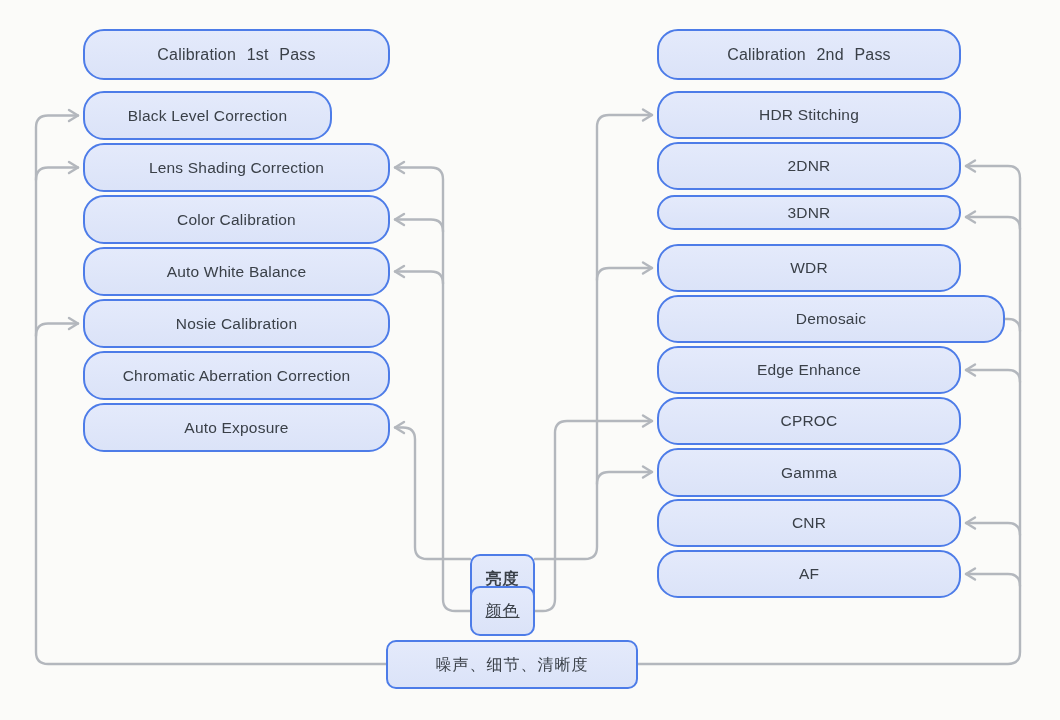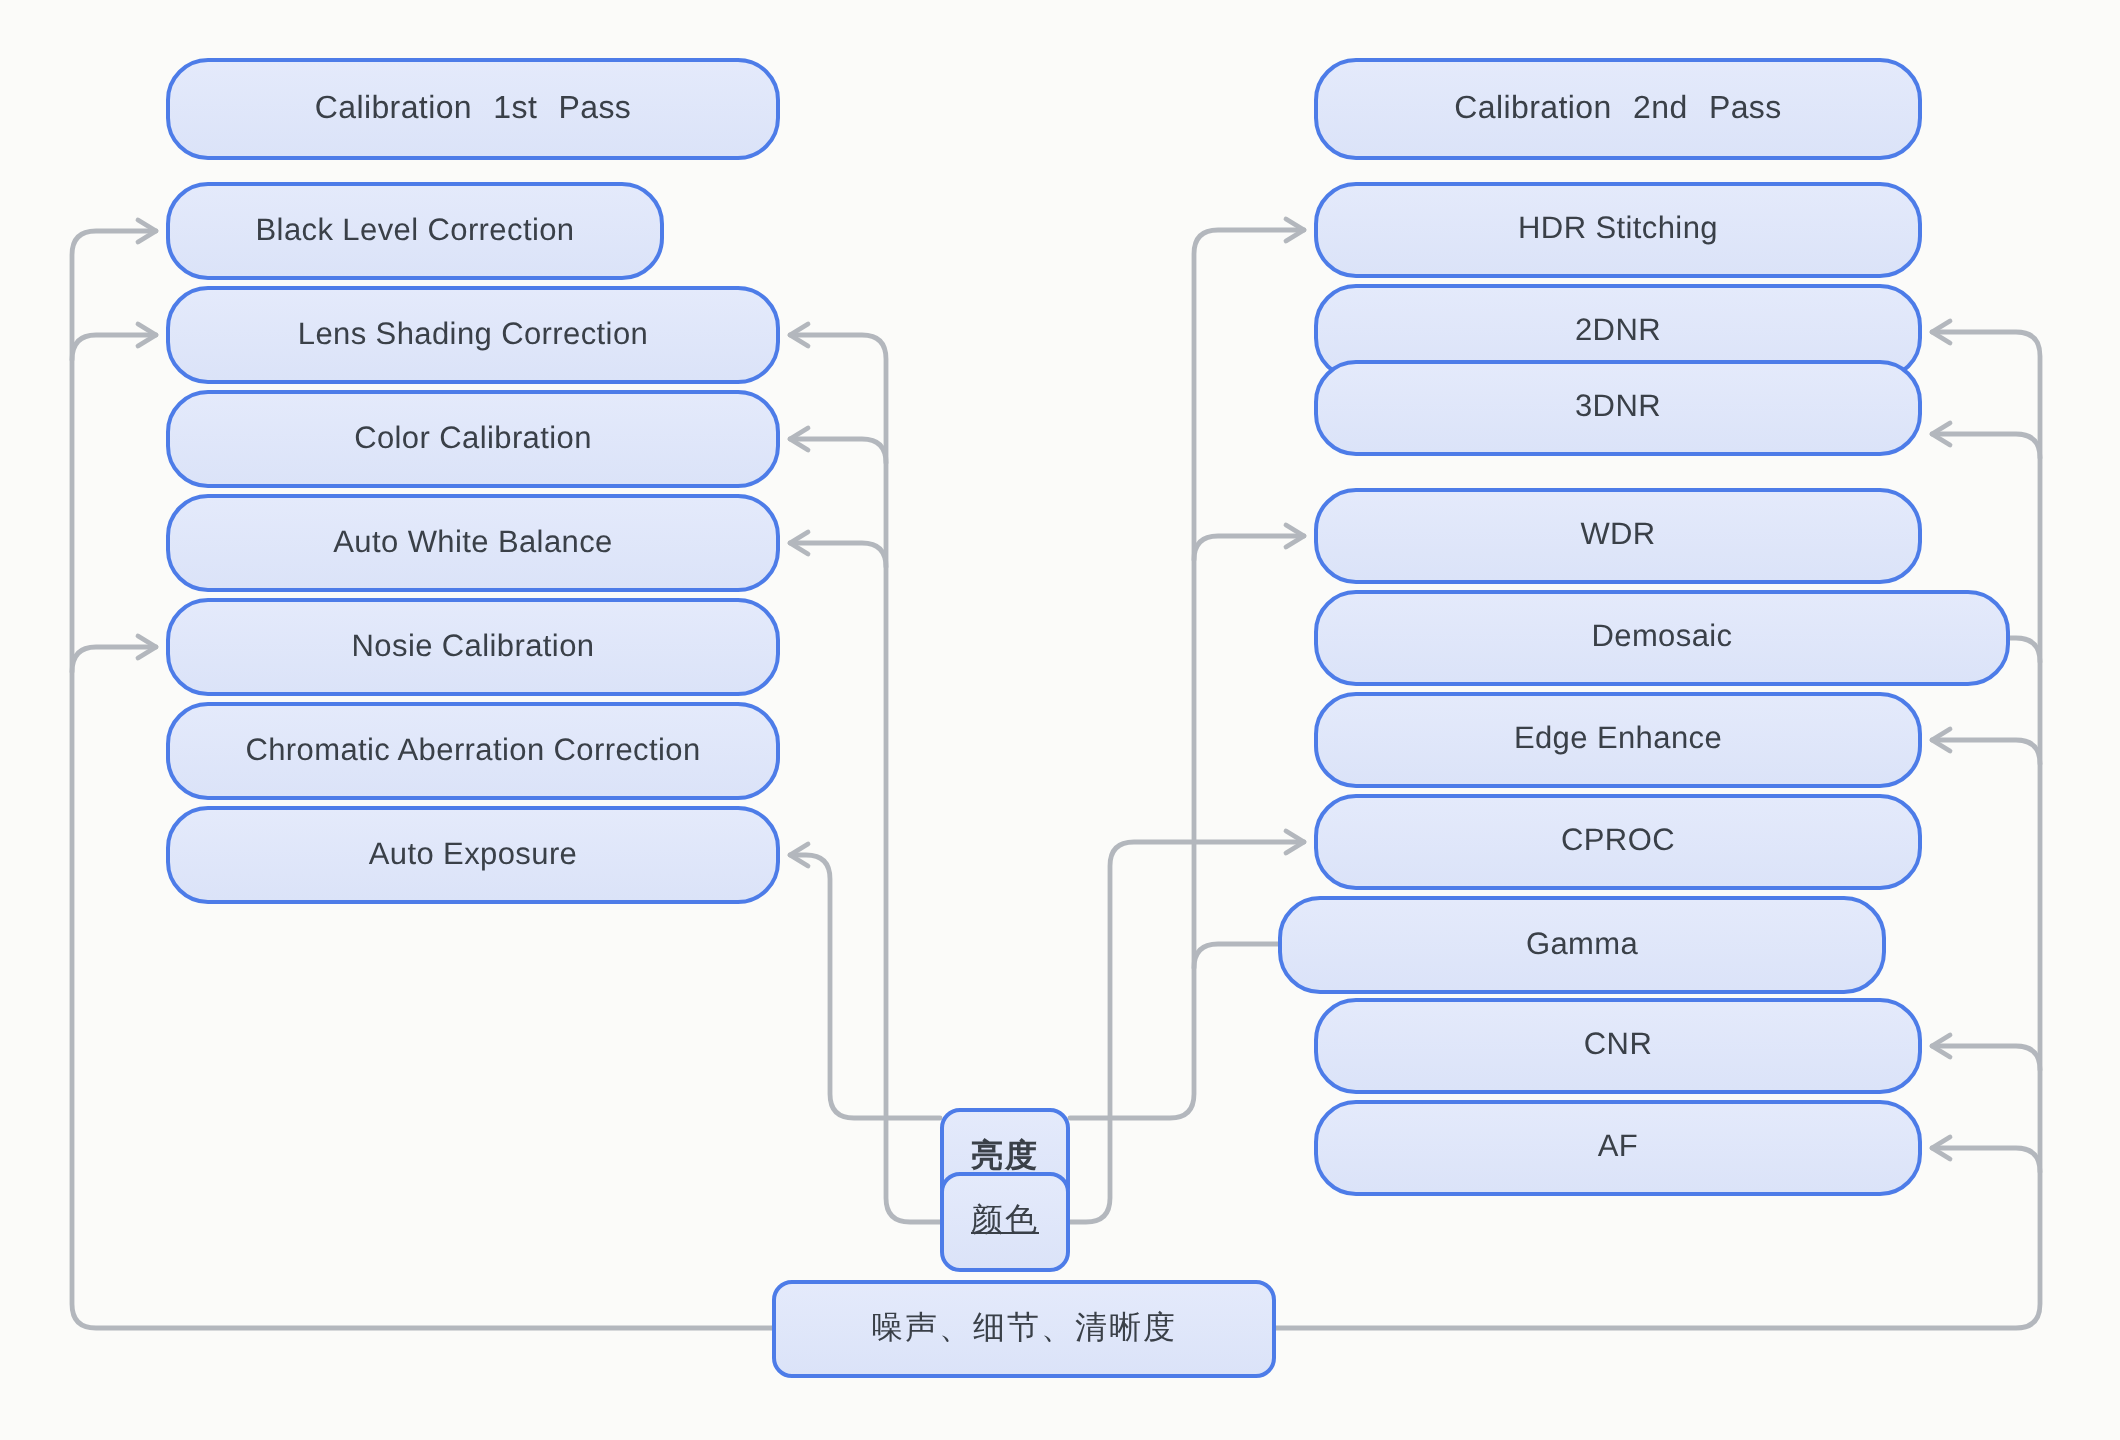--- a/index.html
+++ b/index.html
@@ -60,26 +60,26 @@
   <div class="node" style="left:83px;top:143px;width:307px;height:49px;">Lens Shading Correction</div>
   <div class="node" style="left:83px;top:195px;width:307px;height:49px;">Color Calibration</div>
   <div class="node" style="left:83px;top:247px;width:307px;height:49px;">Auto White Balance</div>
   <div class="node" style="left:83px;top:299px;width:307px;height:49px;">Nosie Calibration</div>
   <div class="node" style="left:83px;top:351px;width:307px;height:49px;">Chromatic Aberration Correction</div>
   <div class="node" style="left:83px;top:403px;width:307px;height:49px;">Auto Exposure</div>
 
   <div class="node header" style="left:657px;top:29px;width:304px;height:51px;">Calibration  2nd  Pass</div>
   <div class="node" style="left:657px;top:91px;width:304px;height:48px;">HDR Stitching</div>
   <div class="node" style="left:657px;top:142px;width:304px;height:48px;">2DNR</div>
-  <div class="node" style="left:657px;top:180px;width:304px;height:48px;">3DNR</div>
+  <div class="node" style="left:657px;top:195px;width:304px;height:35px;">3DNR</div>
   <div class="node" style="left:657px;top:244px;width:304px;height:48px;">WDR</div>
   <div class="node" style="left:657px;top:295px;width:348px;height:48px;">Demosaic</div>
   <div class="node" style="left:657px;top:346px;width:304px;height:48px;">Edge Enhance</div>
   <div class="node" style="left:657px;top:397px;width:304px;height:48px;">CPROC</div>
-  <div class="node" style="left:639px;top:448px;width:304px;height:49px;">Gamma</div>
+  <div class="node" style="left:657px;top:448px;width:304px;height:49px;">Gamma</div>
   <div class="node" style="left:657px;top:499px;width:304px;height:48px;">CNR</div>
   <div class="node" style="left:657px;top:550px;width:304px;height:48px;">AF</div>
 
   <div class="node cjk" style="left:470px;top:554px;width:65px;height:50px;font-weight:bold;">亮度</div>
   <div class="node cjk" style="left:470px;top:586px;width:65px;height:50px;text-decoration:underline;">颜色</div>
   <div class="node cjk" style="left:386px;top:640px;width:252px;height:49px;">噪声、细节、清晰度</div>
 
 </div>
 
 </body></html>

